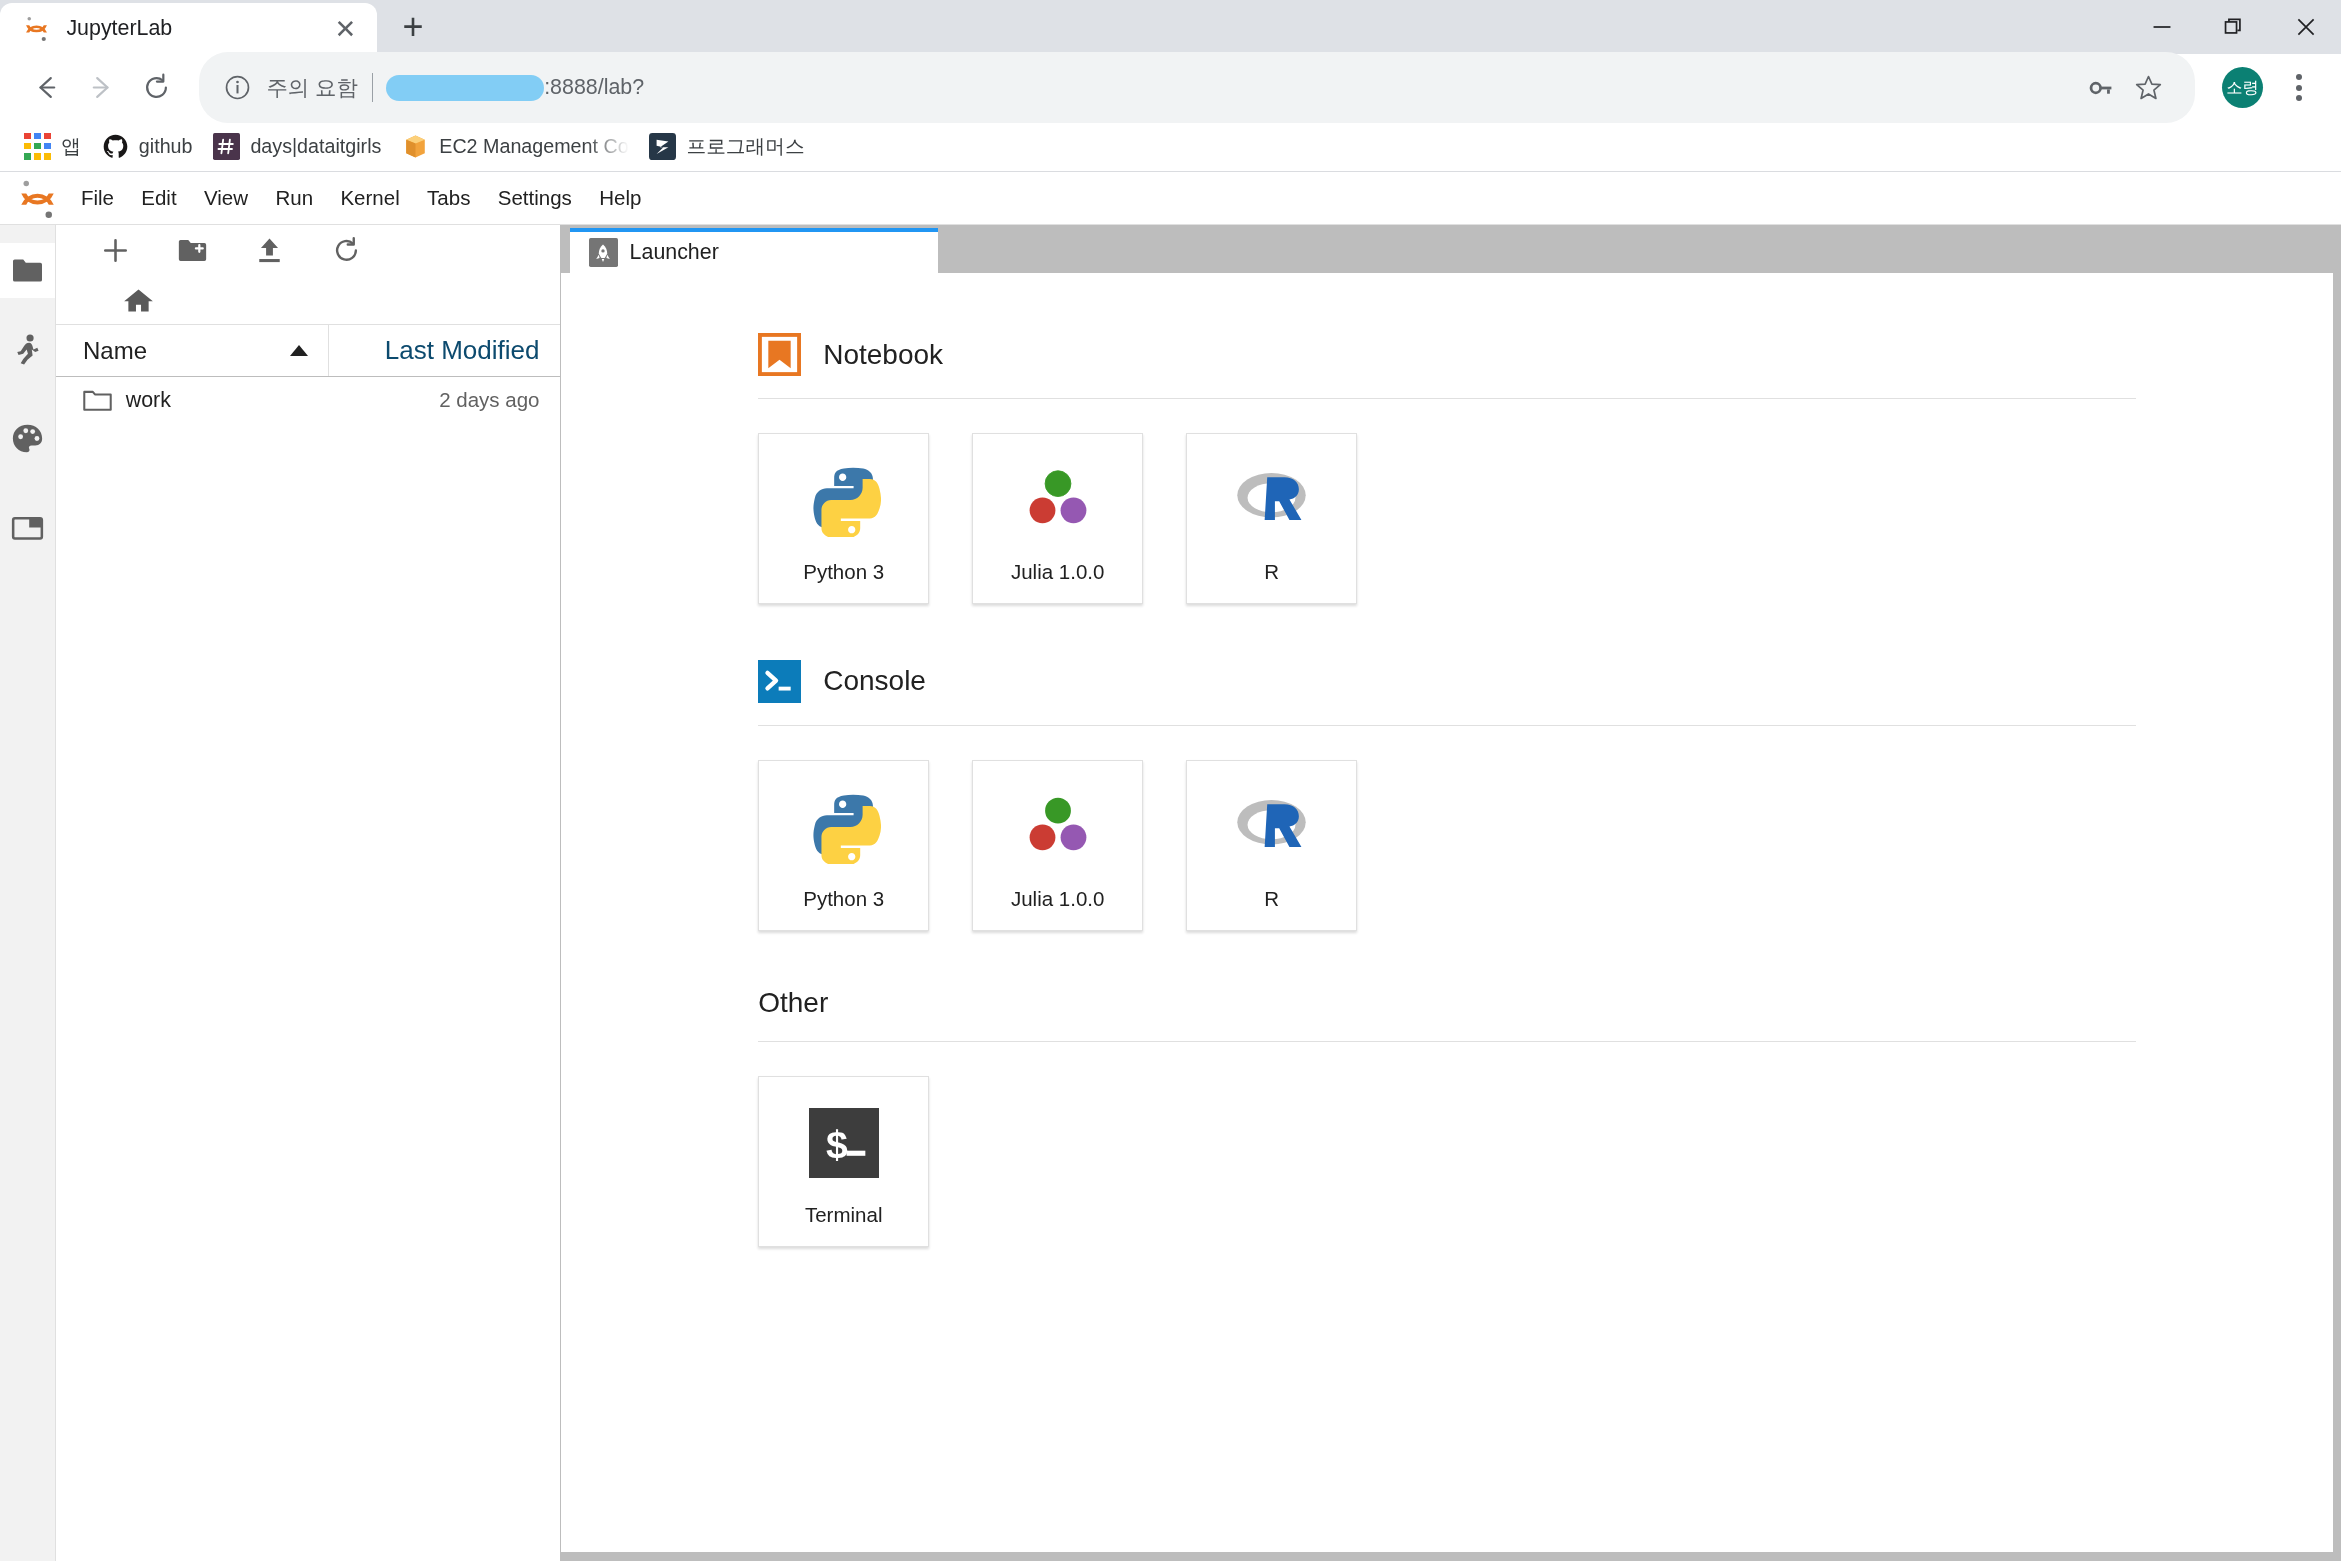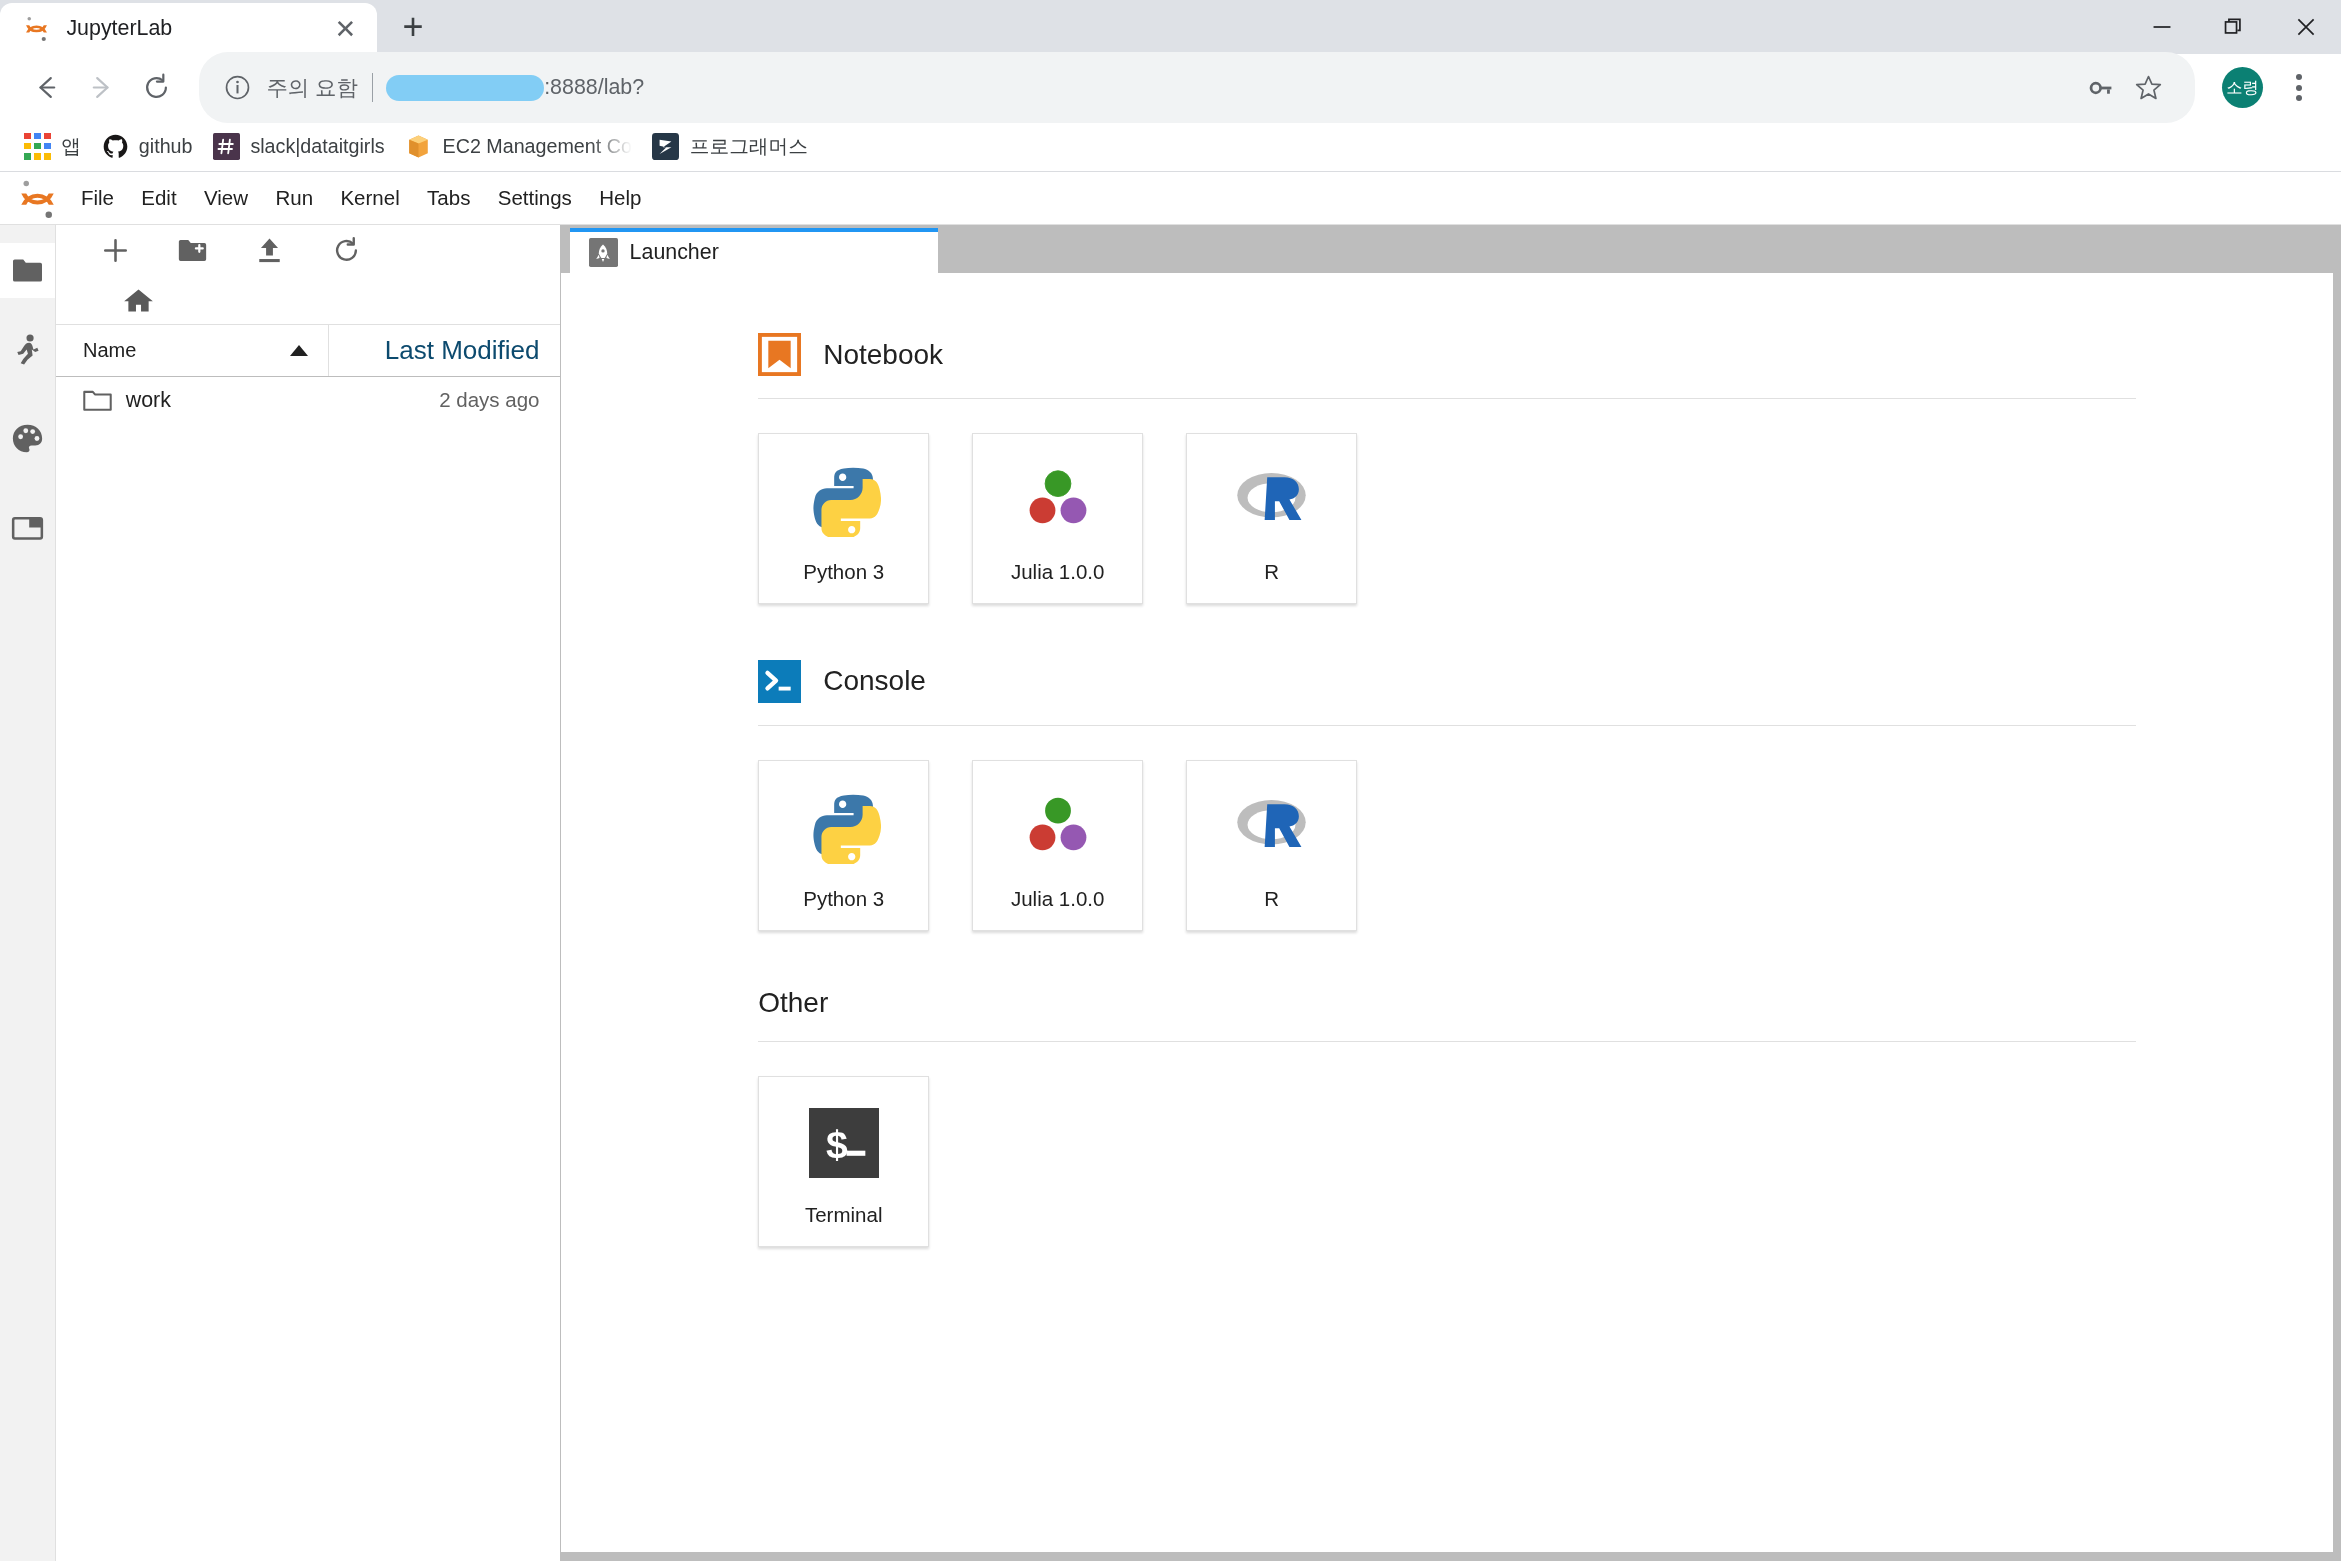--- a/index.html
+++ b/index.html
@@ -150,21 +150,21 @@
   .fb-breadcrumb {
     height: 48px; flex: 0 0 48px; display: flex; align-items: center; padding-left: 67px;
   }
   .fb-home { width: 34px; height: 34px; color: #5a5a5a; display:flex; align-items:center; }
   .fb-header {
     display: flex; border-top: 0.9px solid #e0e0e0; border-bottom: 0.9px solid #bdbdbd;
     height: 53px; flex: 0 0 53px; align-items: center;
   }
   .fb-col-name {
     flex: 1; display: flex; align-items: center; justify-content: space-between;
-    padding: 0 20.5px 0 27px; font-size: 20px; color: #212121; height: 100%;
+    padding: 0 20.5px 0 27px; font-size: 24px; color: #212121; height: 100%;
     border-right: 0.9px solid #e0e0e0;
   }
   .fb-col-mod {
     width: 231px; flex: 0 0 231px; display: flex; align-items: center; justify-content: flex-end;
     padding-right: 20.5px; font-size: 26px; color: #0c4a6e; height: 100%;
   }
   .sort-caret { width: 0; height: 0; border-left: 9.4px solid transparent; border-right: 9.4px solid transparent; border-bottom: 11px solid #212121; }
   .fb-row {
     display: flex; align-items: center; height: 46px; padding-left: 27px;
   }
@@ -335,21 +335,21 @@
       <span class="bm-label">github</span>
     </div>
 
     <div class="bm">
       <span class="bm-ico">
         <svg width="27" height="27" viewBox="0 0 32 32">
           <rect width="32" height="32" rx="2" fill="#4a344b"></rect>
           <path d="M12 8 L10 24 M20 8 L18 24 M7.5 13 H23.5 M6.5 19 H22.5" stroke="#ffffff" stroke-width="2.2" fill="none" stroke-linecap="round"></path>
         </svg>
       </span>
-      <span class="bm-label">slack|dataitgirls</span>
+      <span class="bm-label">days|dataitgirls</span>
     </div>
 
     <div class="bm fade">
       <span class="bm-ico">
         <svg width="27" height="27" viewBox="0 0 32 32">
           <path d="M16 3 L27 8 V24 L16 29 L5 24 V8 Z" fill="#f2a33c"></path>
           <path d="M16 3 L27 8 L16 12.5 L5 8 Z" fill="#fcd07a"></path>
           <path d="M16 12.5 V29 L5 24 V8 Z" fill="#e0902c"></path>
         </svg>
       </span>

